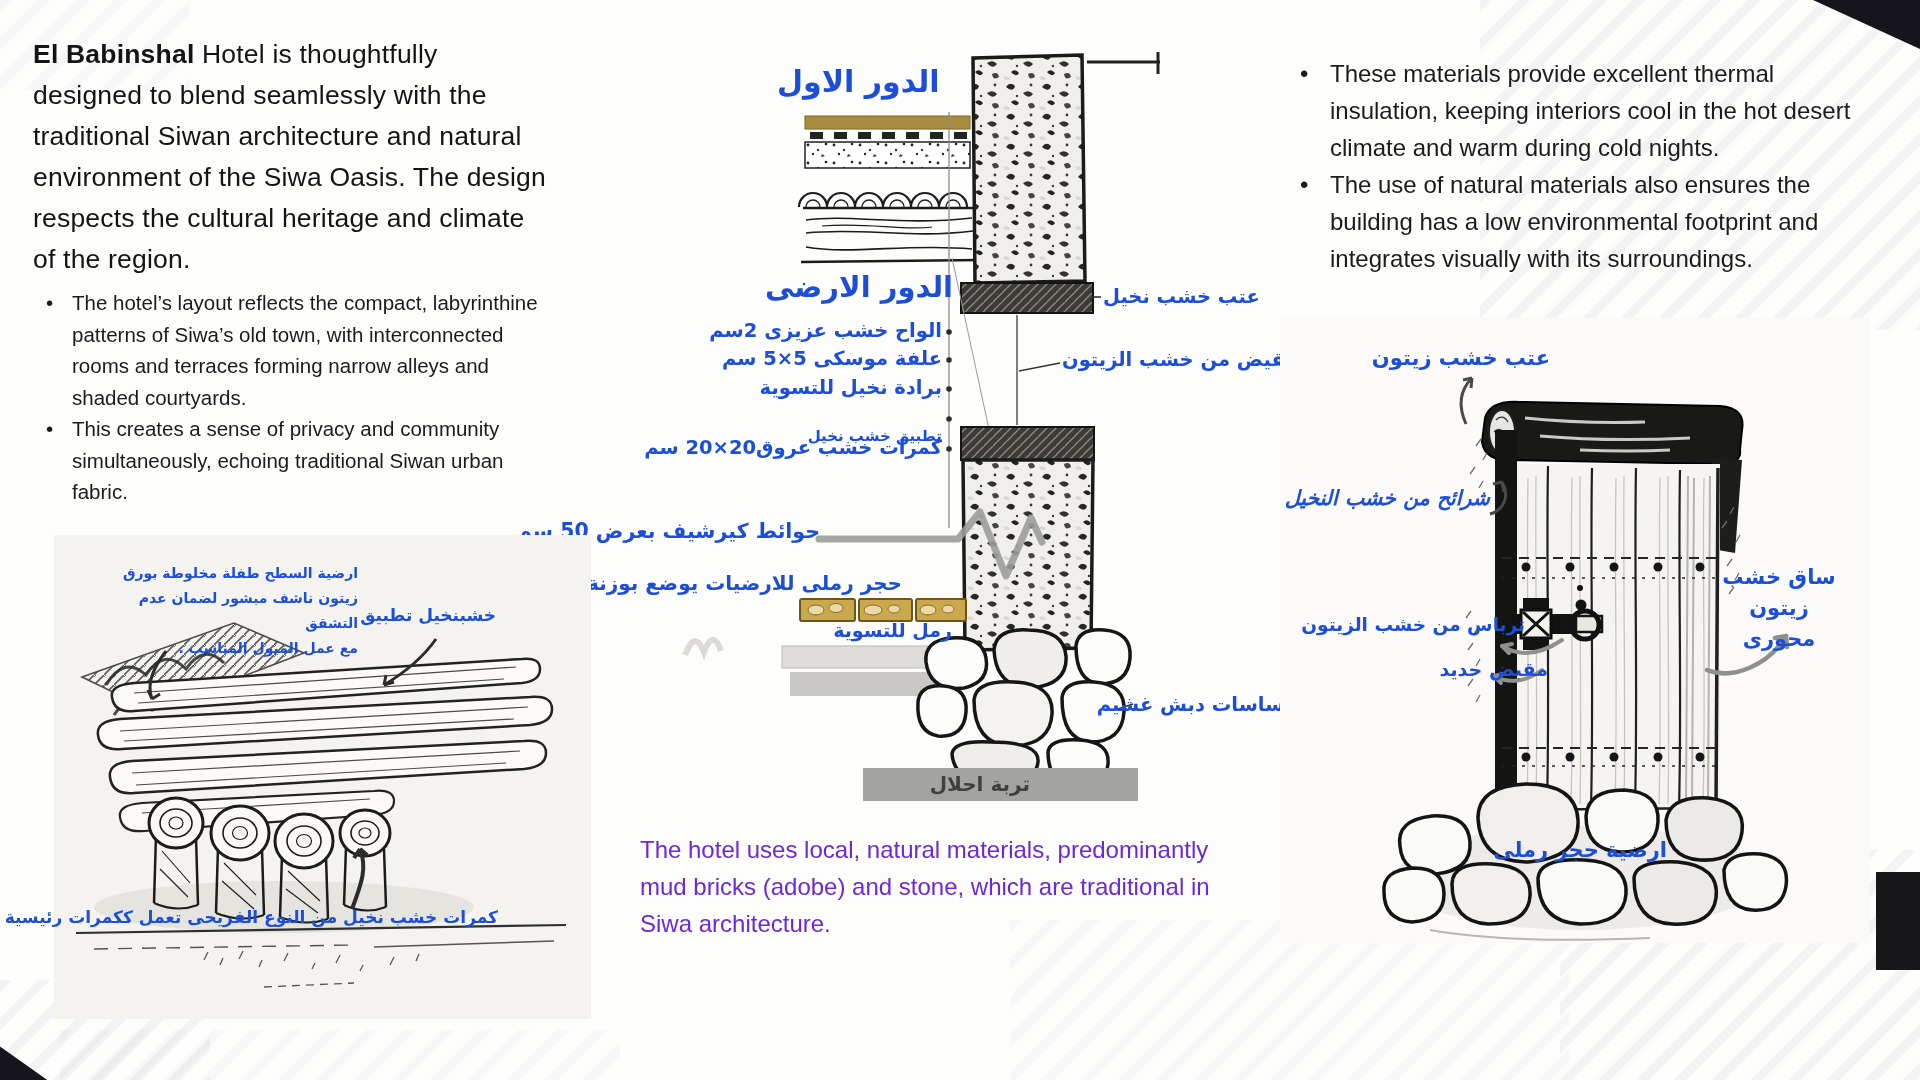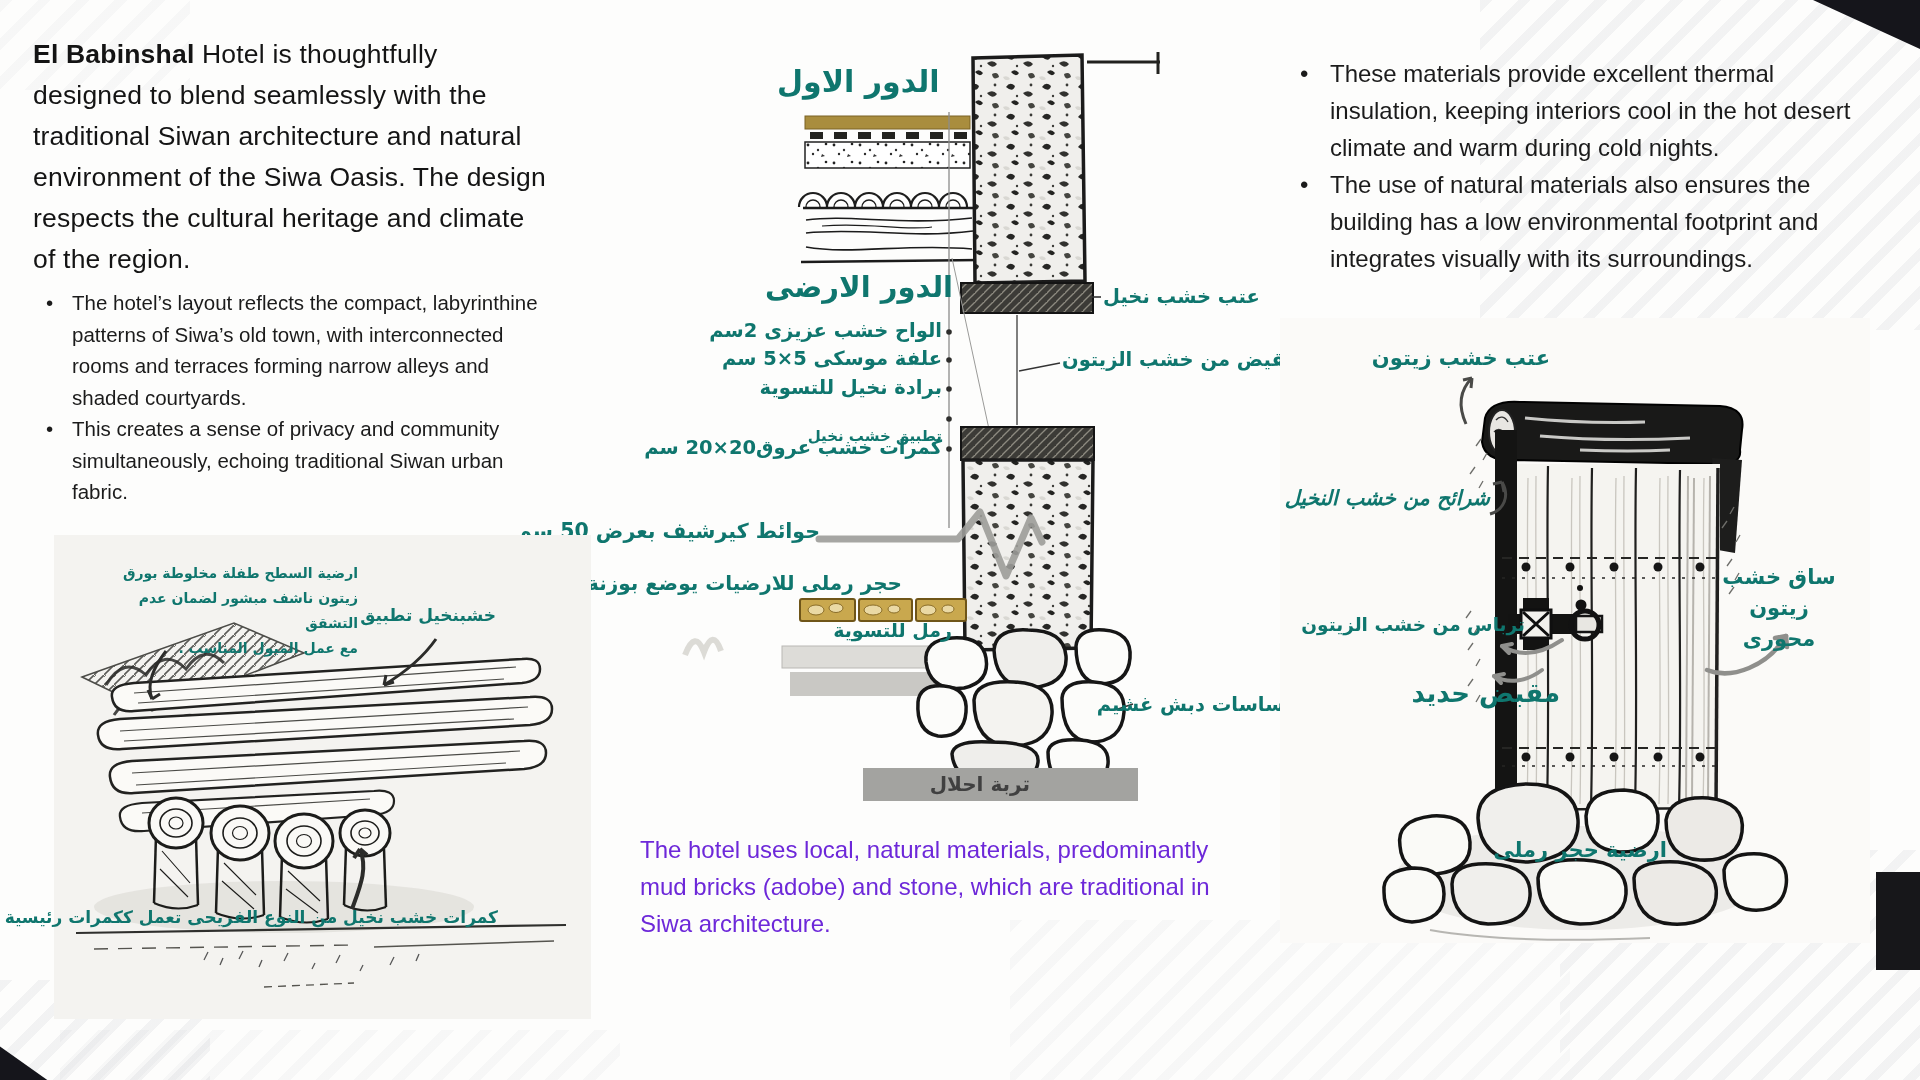--- a/index.html
+++ b/index.html
@@ -9,21 +9,21 @@
   .stripes{background:repeating-linear-gradient(135deg, rgba(108,114,132,.075) 0 9px, transparent 9px 27px);}
   .stripes-light{background:repeating-linear-gradient(135deg, rgba(108,114,132,.045) 0 9px, transparent 9px 27px);}
   .intro{left:33px;top:34px;width:600px;font-size:26.5px;line-height:41px;white-space:pre-line;color:#141414;letter-spacing:.2px;}
   .intro .b{font-weight:700;}
   .bullets-left{left:46px;top:287px;width:590px;}
   .bullet{display:flex;gap:13px;font-size:20.5px;line-height:31.5px;color:#1b1b1b;}
   .bullet .mark{flex:0 0 13px;}
   .bullets-right{left:1300px;top:55px;width:620px;}
   .bullets-right .bullet{font-size:24px;line-height:37px;gap:17px;}
   .btext{white-space:pre-line;}
-  .ar{font-family:"DejaVu Sans",sans-serif;direction:rtl;font-weight:700;color:#0f766e;white-space:nowrap;position:absolute;}
+  .ar{font-family:"DejaVu Sans",sans-serif;direction:rtl;font-weight:700;color:#1d4ed8;white-space:nowrap;position:absolute;}
   .ar-multi{white-space:pre-line;}
   .caption-en{left:640px;top:831px;width:650px;font-size:24px;line-height:37px;white-space:pre-line;color:#6d28d9;}
   .fig{position:absolute;}
   svg{display:block;}
 </style>
 </head>
 <body>
 
 <div class="stage">
 
@@ -457,17 +457,17 @@
         <path d="M444,552 Q448,534 480,536 Q510,540 506,568 Q502,594 472,592 Q444,590 444,552 Z"></path>
       </g>
       <path d="M150,612 q80,14 220,8" stroke="#8a8984" stroke-width="2" fill="none" opacity=".6"></path>
     </svg>
 
     <div class="ar" style="left:128px;top:28px;width:142px;font-size:21px;text-align:right;">عتب خشب زيتون</div>
     <div class="ar" style="left:6px;top:168px;width:204px;font-size:20.5px;text-align:right;font-style:italic;">شرائح من خشب النخيل</div>
     <div class="ar ar-multi" style="left:440px;top:244px;width:118px;font-size:21px;line-height:31px;text-align:center;">ساق خشب
 زيتون محورى</div>
     <div class="ar" style="left:60px;top:296px;width:185px;font-size:18.5px;text-align:right;">ترباس من خشب الزيتون</div>
-    <div class="ar" style="left:140px;top:340px;width:140px;font-size:26px;text-align:right;margin-top:20px;">مقبض حديد</div>
+    <div class="ar" style="left:128px;top:340px;width:140px;font-size:19px;text-align:right;">مقبض حديد</div>
     <div class="ar" style="left:255px;top:520px;width:132px;font-size:21px;text-align:right;">ارضية حجر رملى</div>
   </div>
 
 </div>
 
 </body></html>

